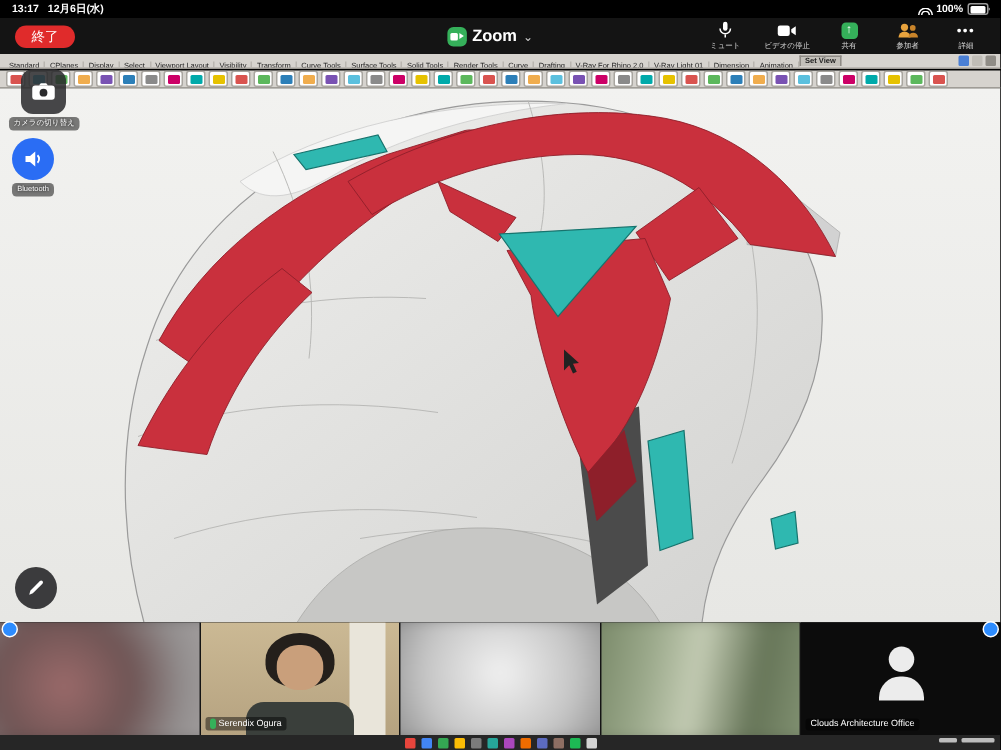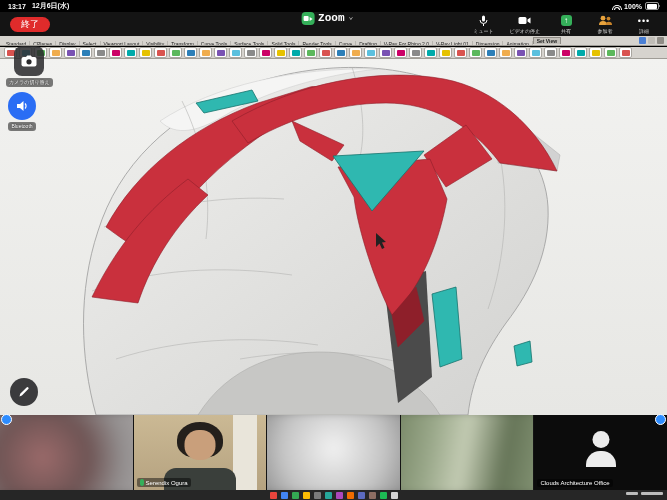--- a/index.html
+++ b/index.html
@@ -18,21 +18,21 @@
   .wifi .w2{width:4px;height:2px;}
   .battery{width:12px;height:6px;border:1px solid #9a9a9a;border-radius:2px;position:relative;}
   .battery i{position:absolute;left:0.5px;top:0.5px;bottom:0.5px;width:10px;background:#fff;border-radius:1px;display:block;}
   .battery:after{content:"";position:absolute;right:-2px;top:1.5px;width:1.5px;height:2.5px;background:#9a9a9a;border-radius:0 1px 1px 0;}
   
   #zoom-bar{position:absolute;left:0;top:12px;width:667px;height:24px;background:#141414;
     display:flex;align-items:center;box-sizing:border-box;padding:0 10px;}
   #end-btn{background:#e02b2b;color:#fff;font-size:9px;border:none;border-radius:9px;
     padding:2px 11px;line-height:1;height:15px;}
   #zoom-title{position:absolute;left:50%;top:0;height:24px;transform:translateX(-62%);
-    display:flex;gap:4px;color:#fff;font-family:Liberation Mono, monospace;}
+    display:flex;align-items:center;gap:4px;color:#fff;}
   .zoom-cam{width:13px;height:13px;background:#35b05a;border-radius:4px;position:relative;}
   .zoom-cam:before{content:"";position:absolute;left:2.5px;top:4px;width:5px;height:5px;background:#fff;border-radius:1px;}
   .zoom-cam:after{content:"";position:absolute;right:2px;top:4.5px;border-left:3px solid #fff;
     border-top:2px solid transparent;border-bottom:2px solid transparent;}
   #zoom-title .zt{font-size:11px;font-weight:bold;}
   #zoom-title .chev{font-size:8px;color:#ccc;}
   #zoom-actions{margin-left:auto;display:flex;gap:13px;align-items:flex-start;}
   .za{display:flex;flex-direction:column;align-items:center;gap:1px;min-width:26px;}
   .za .ic{height:12px;display:flex;align-items:center;justify-content:center;}
   .za .lb{font-size:5px;color:#d7d7d7;white-space:nowrap;}

